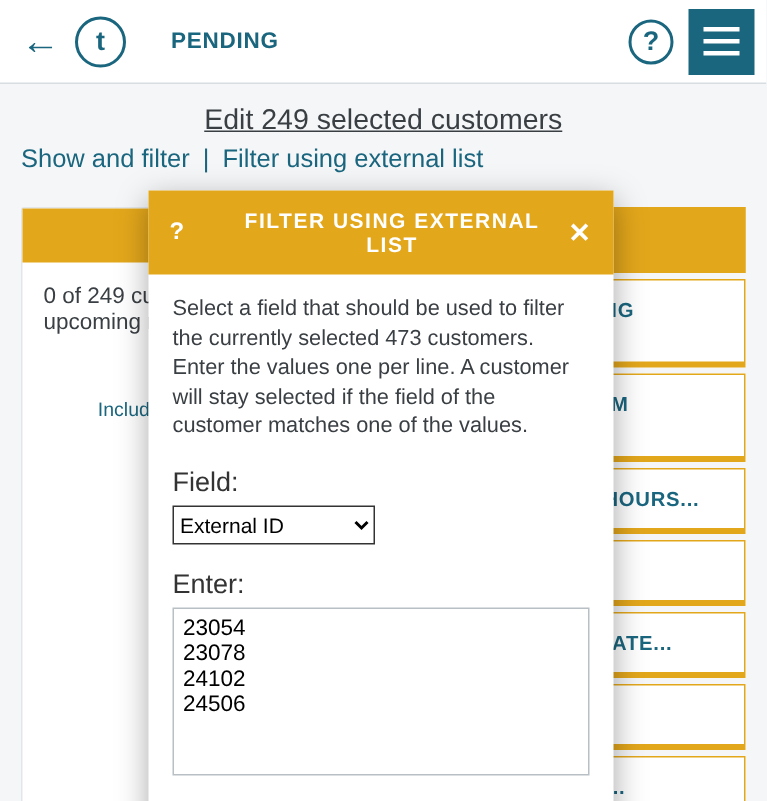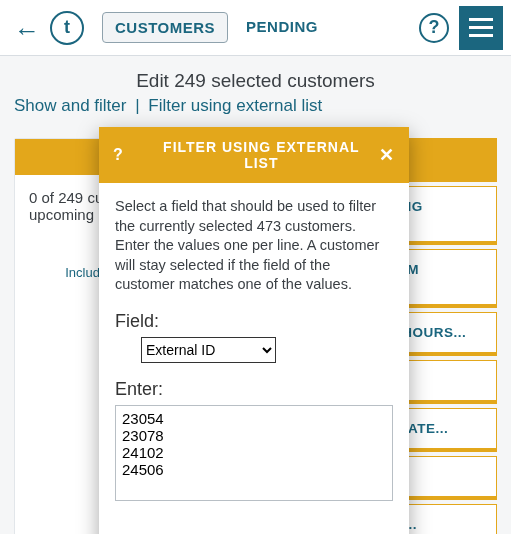--- a/index.html
+++ b/index.html
@@ -10,21 +10,21 @@
   .logo { width:34px; height:34px; border:2px solid #1b667f; border-radius:50%; display:flex; align-items:center; justify-content:center; color:#1b667f; font-weight:bold; font-size:18px; margin:0 4px; }
   .nav { display:flex; gap:6px; margin-left:14px; }
   .nav-item { color:#1b667f; font-size:15px; font-weight:bold; letter-spacing:0.5px; padding:6px 12px; border-radius:4px; cursor:pointer;}
   .nav-item.active { border:1px solid #8fa2ad; background:#f2f4f6;}
   .spacer { flex:1; }
   .help { width:30px; height:30px; border:2px solid #1b667f; border-radius:50%; display:flex; align-items:center; justify-content:center; color:#1b667f; font-size:18px; font-weight:bold; cursor:pointer;}
   .hamburger { width:44px; height:44px; background:#1b667f; color:#fff; display:flex; flex-direction:column; align-items:center; justify-content:center; gap:5px; margin-left:10px; cursor:pointer;}
   .hamburger span { display:block; width:24px; height:3px; background:#fff;}
   
   .page { padding:10px 14px; }
-  .pg-title { text-align:center; color:#3a3f44; font-size:19px; margin-top:4px;}
+  .pg-title { text-align:center; color:#3a3f44; font-size:19px; margin-top:4px;text-decoration:underline;}
   .pg-links { text-align:left; margin-top:4px; font-size:17px;}
   .pg-links a { color:#1b667f; text-decoration:none; cursor:pointer;}
   .sep { color:#1b667f; padding:0 4px;}
   
   .content-row { display:flex; gap:16px; margin-top:22px;}
   .left-card { flex:1; background:#fff; border:1px solid #e2e6ea; border-radius:2px; }
   .card-head { background:#e3a71b; color:#fff; font-weight:bold; letter-spacing:1px; text-align:center; padding:10px 0; font-size:14px;}
   .card-body { padding:14px; color:#3a3f44; font-size:15px; min-height:90px;}
   .card-foot { text-align:center; color:#1b667f; font-size:13px; padding-bottom:12px;}
   .right-col { width:220px; position:relative;}
@@ -32,35 +32,34 @@
   .ybtn { background:#fff; border:1px solid #e3a71b; border-bottom:4px solid #e3a71b; color:#1b667f; font-size:13.5px; font-weight:bold; letter-spacing:0.5px; padding:12px 14px; text-align:left; cursor:pointer;}
   .ybtn.top { background:#e3a71b; color:#fff;}
   
   .modal { position:absolute; left:99px; top:127px; width:310px; background:#fff; box-shadow:0 6px 20px rgba(0,0,0,0.35); z-index:10;}
   .modal-head { background:#e3a71b; color:#fff; display:flex; align-items:center; padding:12px 14px; font-weight:bold; letter-spacing:1px; font-size:14px;}
   .modal-head .q { margin-right:20px; font-size:16px;}
   .modal-head .t { flex:1; text-align:center;}
   .modal-head .x { font-size:18px; cursor:pointer;}
   .modal-body { padding:14px 16px; color:#3a3f44; font-size:14.5px; line-height:1.35;}
   .modal-body label { display:block; margin-top:14px; font-size:18px; color:#333;}
-  .modal-body select { margin-top:4px; width:135px; height:26px; border:1px solid #333; background:#fff; font-size:14px;margin-left:26px;}
-  .modal-body textarea { margin-top:4px; width:100%; height:96px; border:1px solid #b8bfc5; font-size:15px; padding:4px 6px; font-family:Arial; resize:none; overflow-y:scroll;}
+  .modal-body select { margin-top:4px; width:135px; height:26px; border:1px solid #333; background:#fff; font-size:14px;}
+  .modal-body textarea { margin-top:4px; width:100%; height:112px; border:1px solid #b8bfc5; font-size:15px; padding:4px 6px; font-family:Arial; resize:none; overflow-y:scroll;}
   .modal-foot { display:flex; justify-content:center; gap:14px; padding:16px 0 22px;}
   .btn { font-size:14px; font-weight:bold; letter-spacing:0.5px; color:#fff; padding:8px 20px; border:none; border-radius:3px; cursor:pointer;}
   .btn.primary { background:#156f93;}
   .btn.secondary { background:#a8afb5;}
 </style>
 </head>
 <body>
 
 <div class="topbar">
   <div class="back-arrow">←</div>
   <div class="logo">t</div>
   <div class="nav">
-    <div class="nav-item active">CUSTOMERS</div>
     <div class="nav-item">PENDING</div>
   </div>
   <div class="spacer"></div>
   <div class="help">?</div>
   <div class="hamburger">
       <span></span>
       <span></span>
       <span></span>
     </div>
 </div>

